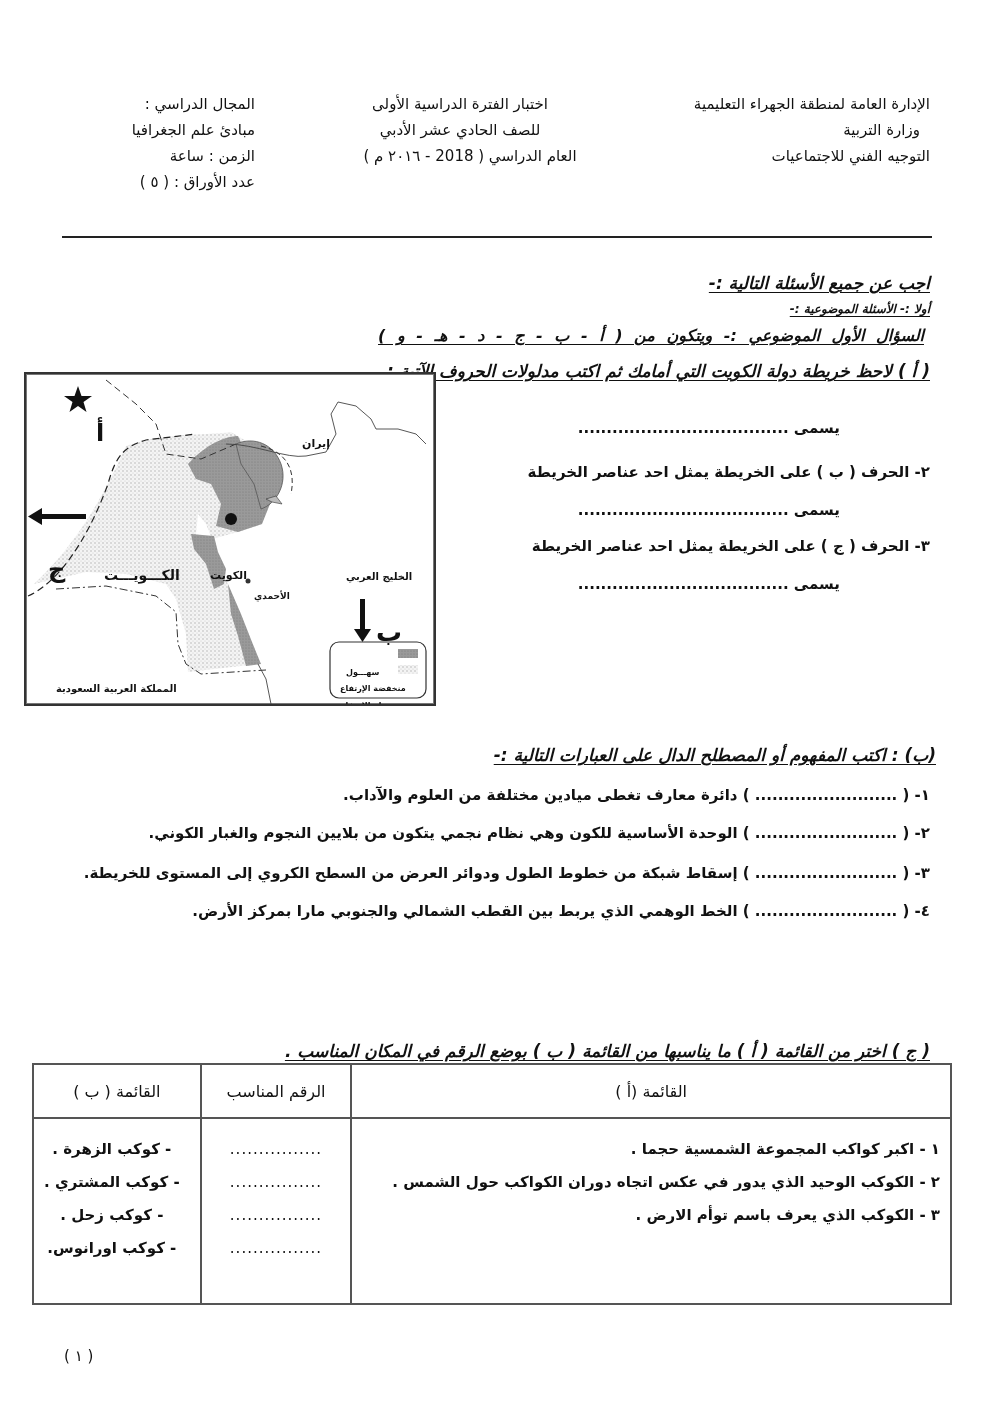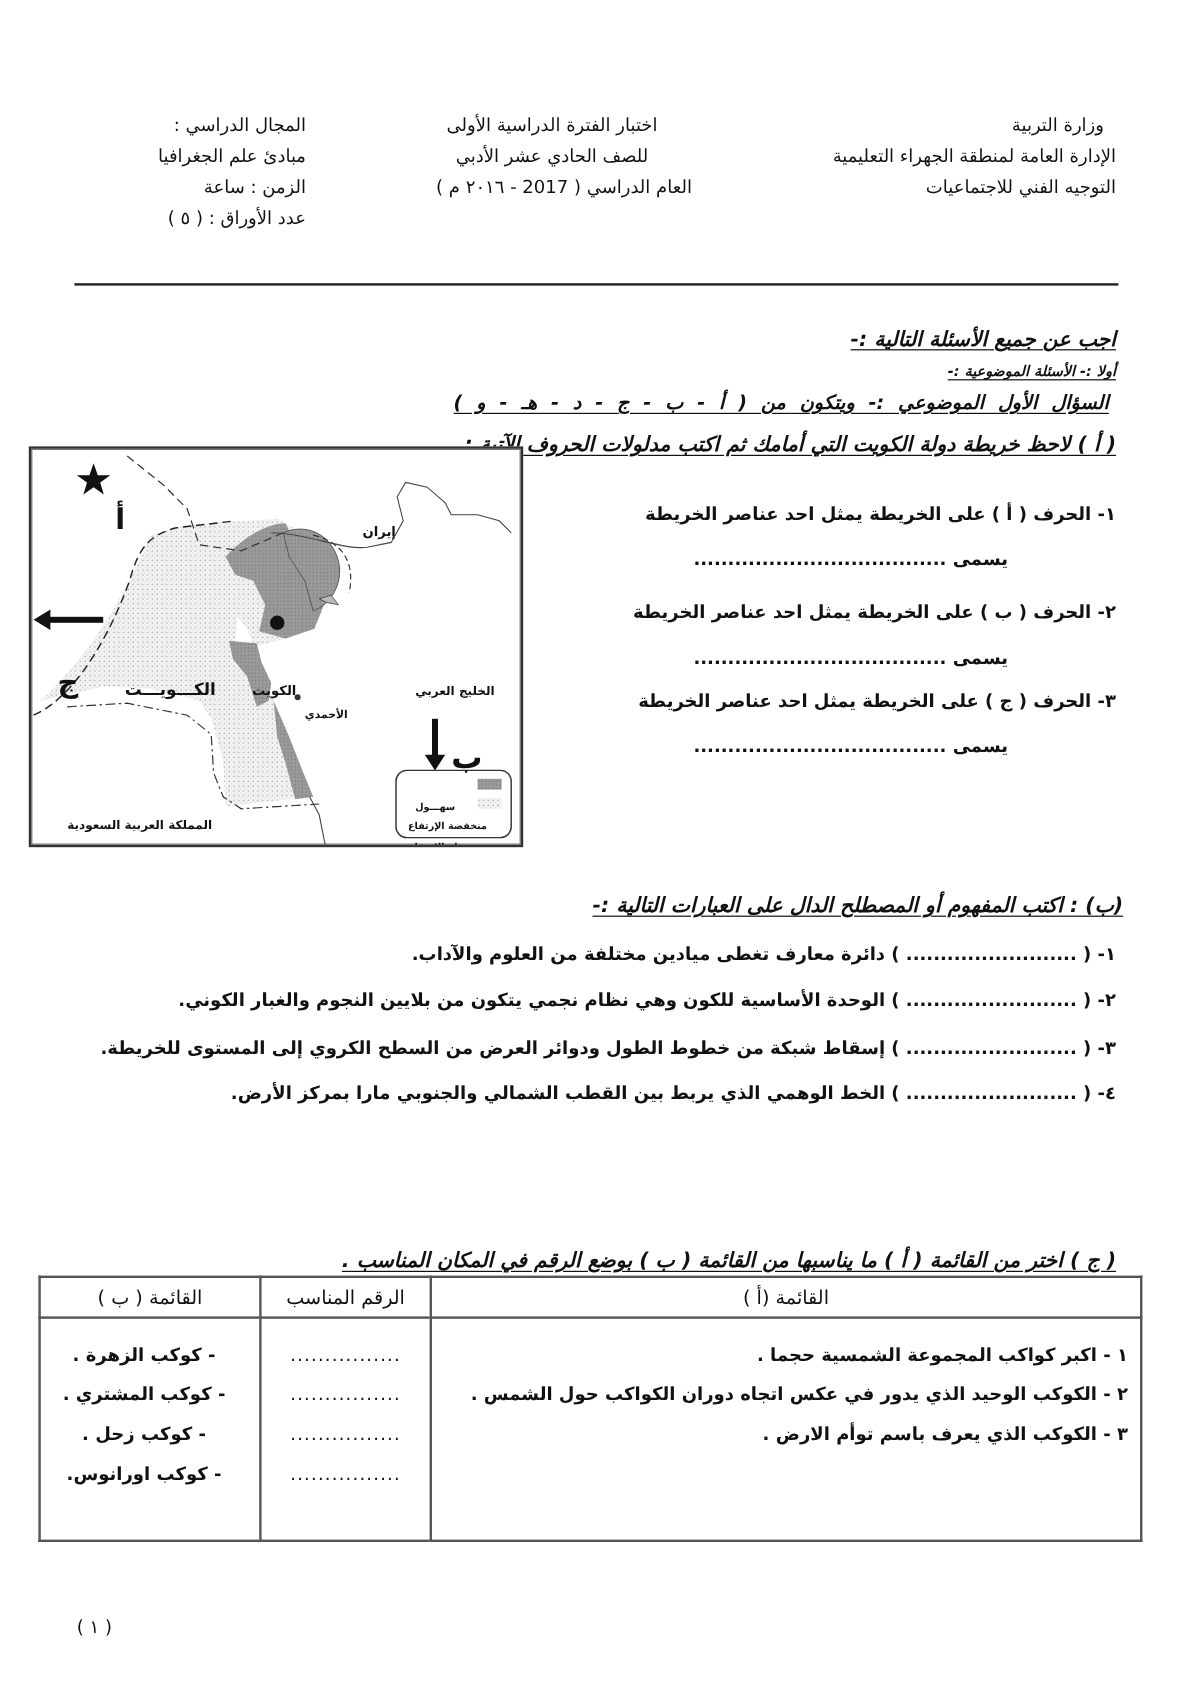--- a/index.html
+++ b/index.html
@@ -10,41 +10,41 @@
   .hdr { font-size:15px; font-weight:normal; line-height:26px; white-space:nowrap; }
   .bold { font-weight:bold; }
   .ul { text-decoration:underline; text-underline-offset:3px;font-style:italic; }
   .q { font-size:16px; font-weight:bold; white-space:nowrap; }
   .rule { position:absolute; left:62px; width:870px; top:236px; height:2px; background:#222; }
   .map { position:absolute; left:24px; top:372px; width:408px; height:330px;
          border:2px solid #333; box-shadow: 0 0 0 1px #777 inset; background:#fff; overflow:hidden; }
   .item { font-size:15px; font-weight:bold; white-space:nowrap; }
   .dots { letter-spacing:1px; }
   table.match { position:absolute; left:32px; top:1063px; width:920px; border-collapse:collapse; }
-  table.match td, table.match th { border:2px solid #555; font-size:15px; padding:0; }
+  table.match td, table.match th { border:2px solid #555; font-size:15px; padding:10px; }
   table.match th { height:32px; font-weight:normal; font-size:16px; }
   .cellA { vertical-align:top; padding:14px 10px 0 0 !important; }
   .cellA div { height:33px; line-height:33px; font-weight:bold; white-space:nowrap; }
   .cellN div, .cellB div { height:33px; line-height:33px; white-space:nowrap;text-align:center; }
   .cellN, .cellB { vertical-align:top; padding-top:14px !important; }
   .cellN div { text-align:center; letter-spacing:1px; }
   .cellB div { padding-right:10px; font-weight:bold; }
 </style>
 </head>
 <body>
 
 <div class="abs rtl hdr" style="right:62px; top:70px; text-align:right;">
+  <div>الإدارة العامة لمنطقة الجهراء التعليمية</div>
   <div style="padding-right:10px;">وزارة التربية</div>
-  <div>الإدارة العامة لمنطقة الجهراء التعليمية</div>
   <div>التوجيه الفني للاجتماعيات</div>
 </div>
 <div class="abs rtl hdr" style="left:330px; width:280px; top:70px; text-align:center;">
   <div style="padding-right:20px;">اختبار الفترة الدراسية الأولى</div>
   <div style="padding-right:20px;">للصف الحادي عشر الأدبي</div>
-  <div>العام الدراسي ( 2017 - ٢٠١٦ م )</div>
+  <div>العام الدراسي ( 2018 - ٢٠١٦ م )</div>
 </div>
 <div class="abs rtl hdr" style="left:80px; width:175px; top:70px; text-align:right;">
   <div>المجال الدراسي :</div>
   <div>مبادئ علم الجغرافيا</div>
   <div>الزمن : ساعة</div>
   <div>عدد الأوراق : ( ٥ )</div>
 </div>
 
 <div class="rule"></div>
 
@@ -108,21 +108,20 @@
   <div class="abs bold" style="left:228px; top:196px; font-size:9px;">الأحمدي</div>
   <div class="abs bold" style="left:320px; top:176px; font-size:10px;">الخليج العربي</div>
   <div class="abs bold" style="left:350px; top:222px; font-size:26px;">ب</div>
   <div class="abs bold" style="left:30px; top:288px; font-size:10px;">المملكة العربية السعودية</div>
   <div class="abs bold rtl" style="left:320px; top:273px; font-size:8px;">سهـــول</div>
   <div class="abs bold rtl" style="left:314px; top:289px; font-size:8px;">منخفضة الإرتفاع</div>
   <div class="abs bold rtl" style="left:314px; top:306px; font-size:8px;">متوسطة الإرتفاع</div>
 </div>
 
 <div class="abs rtl" style="right:62px; top:398px; width:470px;">
-  <div class="item" style="height:38px;">١- الحرف ( أ ) على الخريطة يمثل احد عناصر الخريطة</div>
   <div class="item dots" style="height:44px; padding-right:90px;">يسمى .....................................</div>
   <div class="item" style="height:38px;">٢- الحرف ( ب ) على الخريطة يمثل احد عناصر الخريطة</div>
   <div class="item dots" style="height:36px; padding-right:90px;">يسمى .....................................</div>
   <div class="item" style="height:38px;">٣- الحرف ( ج ) على الخريطة يمثل احد عناصر الخريطة</div>
   <div class="item dots" style="height:36px; padding-right:90px;">يسمى .....................................</div>
 </div>
 
 <div class="abs rtl q ul" style="right:56px; top:724px; font-size:17px;">(ب) : اكتب المفهوم أو المصطلح الدال على العبارات التالية :-</div>
 <div class="abs rtl" style="right:62px; top:765px; width:840px;">
   <div class="item" style="height:38px;">١- ( ......................... ) دائرة معارف تغطى ميادين مختلفة من العلوم والآداب.</div>

